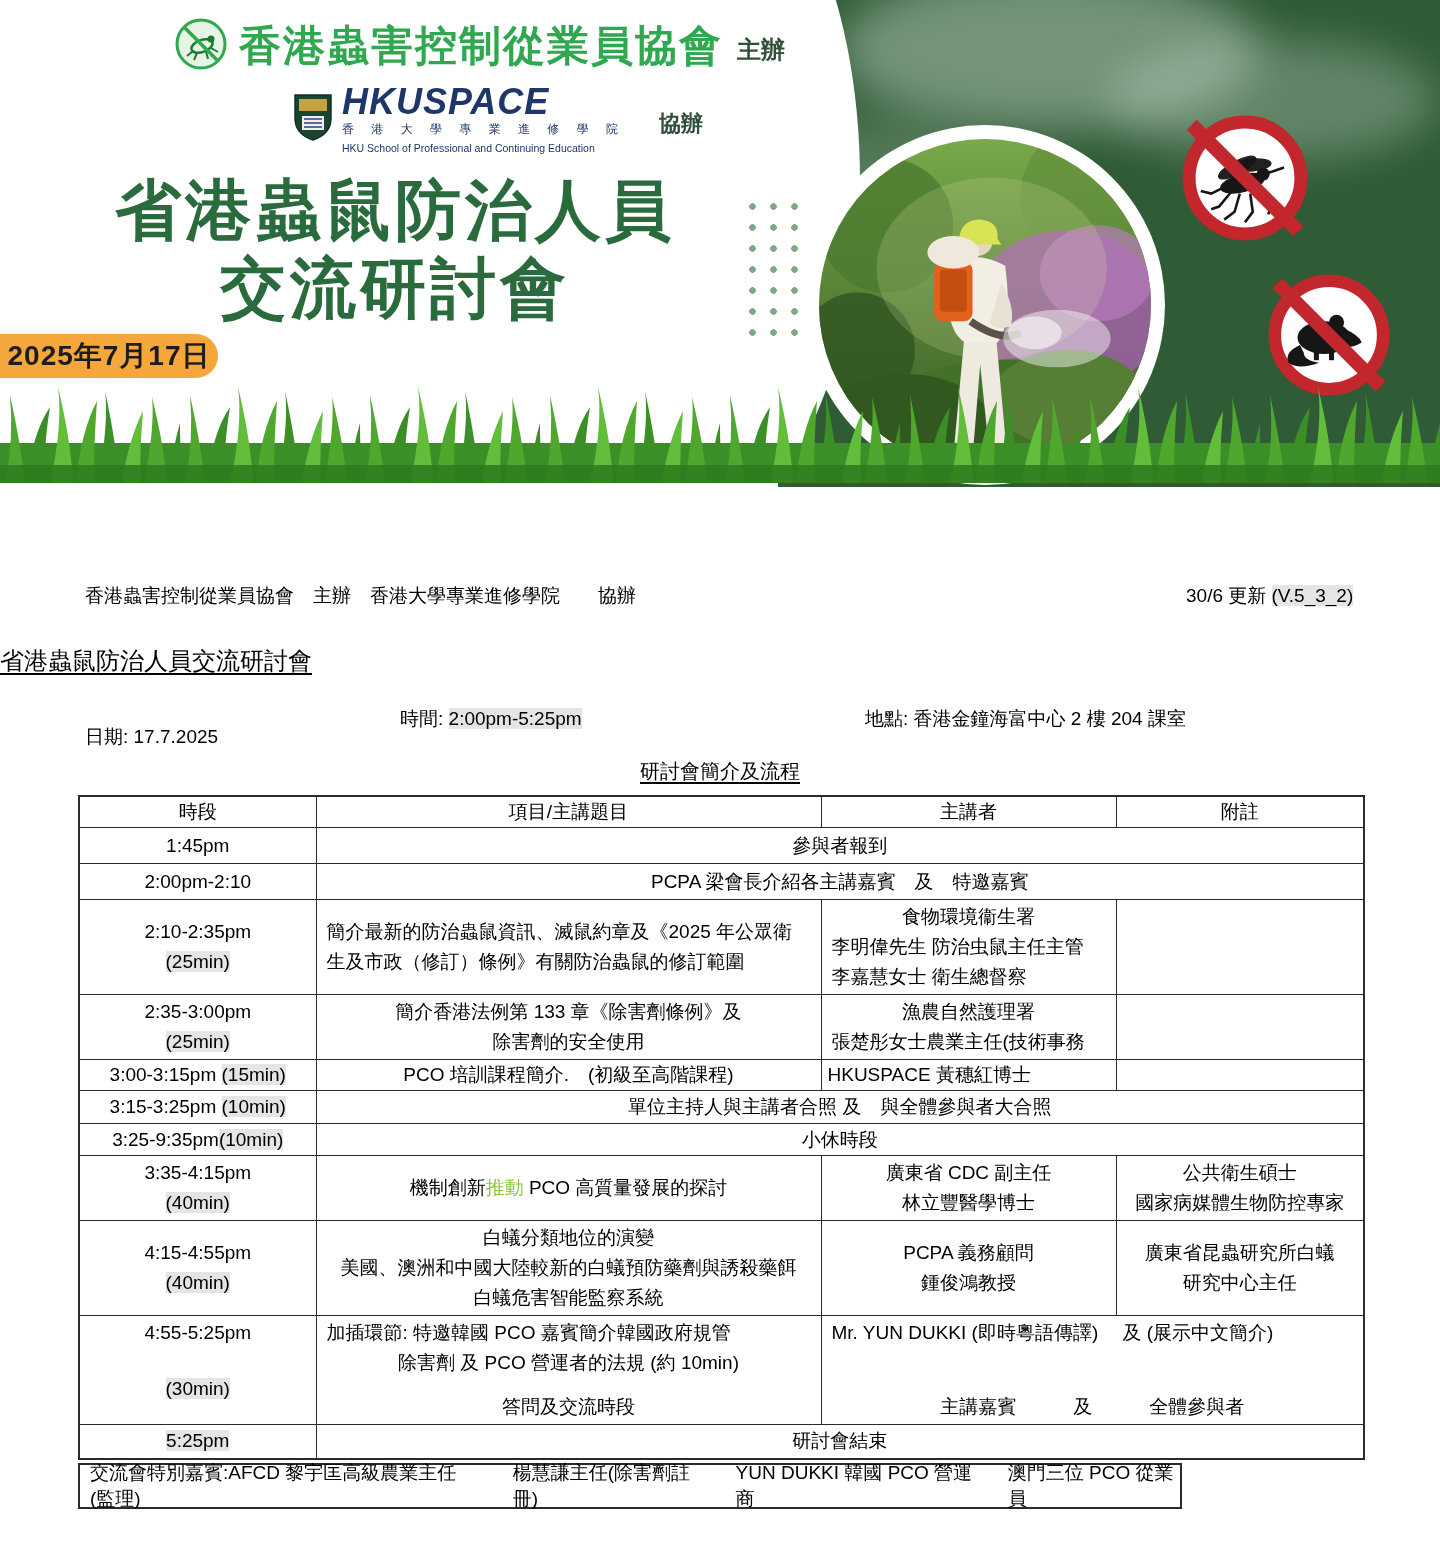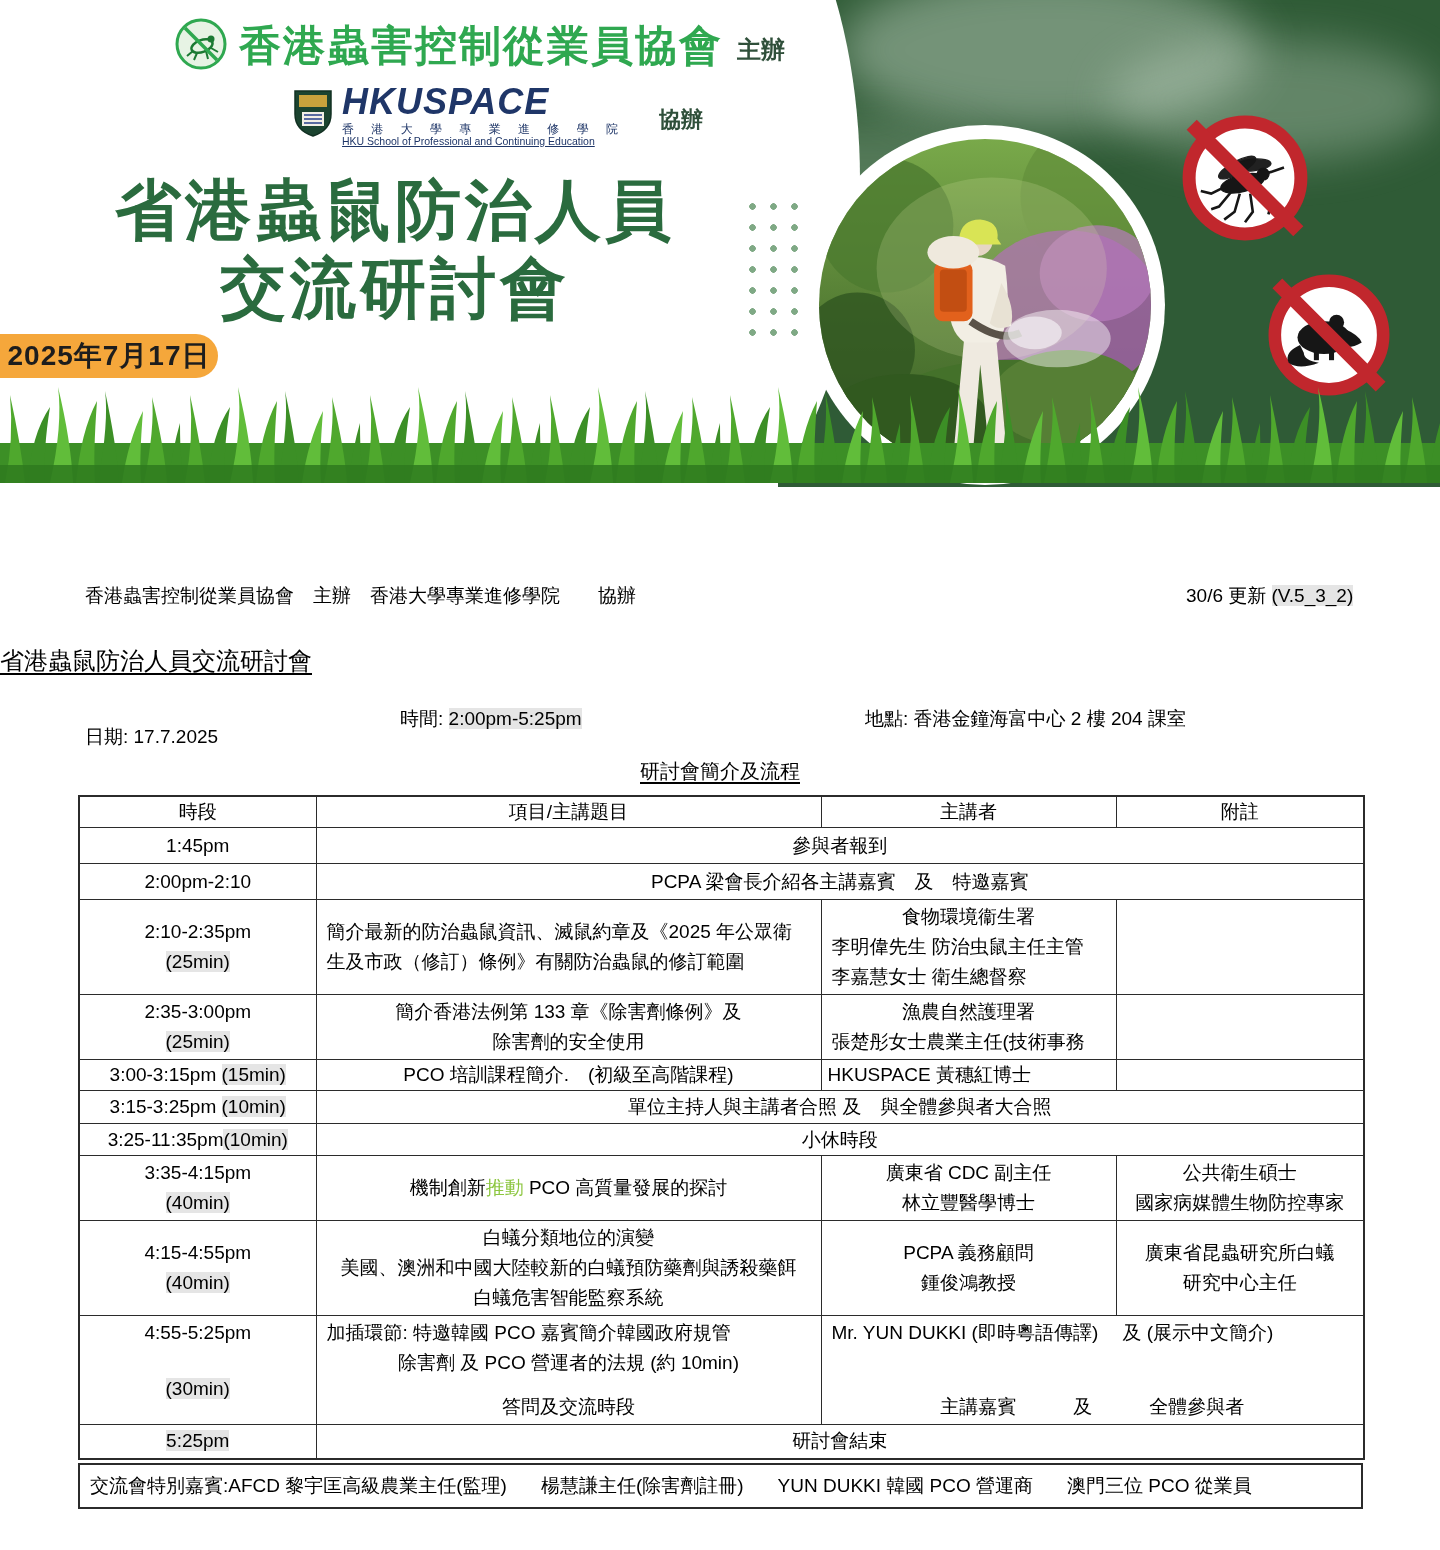--- a/index.html
+++ b/index.html
@@ -26,21 +26,21 @@
   .date-badge{position:absolute;left:0;top:334px;width:218px;height:44px;background:#f5a73b;
     border-radius:0 28px 28px 0;z-index:7;display:flex;align-items:center;justify-content:center;
     font-size:28px;font-weight:700;color:#1d1d1d;letter-spacing:1px;}
   .logo-row{position:absolute;left:175px;top:18px;display:flex;align-items:center;z-index:7;}
   .assoc-name{font-size:42px;font-weight:800;color:#2fa850;letter-spacing:2px;margin-left:12px;}
   .host-label{font-size:24px;font-weight:700;color:#2f4f3a;margin-left:14px;margin-top:8px;}
   .hku-row{position:absolute;left:292px;top:84px;display:flex;align-items:center;z-index:7;}
   .hku-text{margin-left:8px;line-height:1;}
   .hku-wordmark{font-size:36px;font-weight:900;font-style:italic;color:#1f3668;letter-spacing:1px;}
   .hku-cn{font-size:12px;color:#1f3668;letter-spacing:7px;margin-top:3px;}
-  .hku-en{font-size:10.5px;color:#1f3668;margin-top:1px;text-decoration:underline;}
+  .hku-en{font-size:10.5px;color:#1f3668;margin-top:8px;}
   .cohost-label{font-size:22px;font-weight:700;color:#2f4f3a;margin-left:34px;margin-top:10px;}
   .main-title{position:absolute;left:40px;top:172px;width:710px;text-align:center;z-index:7;
     font-size:66px;line-height:1.18;font-weight:800;color:#2a6b3e;letter-spacing:4px;}
   
   .doc{position:absolute;left:0;top:500px;width:1440px;height:1050px;background:#fff;font-size:19px;}
   .org-line{position:absolute;left:85px;top:83px;}
   .version-line{position:absolute;left:1186px;top:83px;}
   .hl{background:#e5e5e5;}
   .doc-title{position:absolute;left:0;top:145px;width:1168px;font-size:24px;}
   .u{text-decoration:underline;text-underline-offset:4px;}
@@ -58,21 +58,21 @@
   tr.r3{height:91px;}  tr.r4{height:60px;}  tr.r5{height:30px;}
   tr.r6{height:33px;}  tr.r7{height:32px;}  tr.r8{height:60px;}
   tr.r9{height:90px;}  tr.r10{height:109px;} tr.r11{height:34px;}
   .line{line-height:30px;}
   .green-word{color:#8cc63f;}
   .cell-bottom{vertical-align:bottom;}
   .flexcol{display:flex;flex-direction:column;height:100%;}
   .mt-auto{margin-top:auto;}
   td.v-split{height:101px;margin-left:24px;}
   .r10-time-gap{margin-top:26px;}
-  .guest-box{position:absolute;left:78px;top:963px;width:1285px;height:46px;border:2px solid #2b2b2b;
+  .guest-box{position:absolute;left:78px;top:963px;width:1104px;height:46px;border:2px solid #2b2b2b;
     display:flex;align-items:center;padding-left:10px;gap:34px;box-sizing:border-box;font-size:19px;}
 </style>
 </head>
 <body>
 
 <div class="banner">
   <div class="green-panel">
     <div class="cloud c1"></div>
     <div class="cloud c2"></div>
     <div class="cloud c3"></div>
@@ -309,21 +309,21 @@
 
     <tr class="r6">
       <td class="tc">
         <span>3:15-3:25pm </span><span class="hl">(10min)</span>
       </td>
       <td class="tc" colspan="3">單位主持人與主講者合照 及　與全體參與者大合照</td>
     </tr>
 
     <tr class="r7">
       <td class="tc">
-        <span>3:25-11:35pm</span><span class="hl">(10min)</span>
+        <span>3:25-9:35pm</span><span class="hl">(10min)</span>
       </td>
       <td class="tc" colspan="3">小休時段</td>
     </tr>
 
     <tr class="r8">
       <td class="tc">
         <div class="line">3:35-4:15pm</div>
         <div class="line"><span class="hl">(40min)</span></div>
       </td>
       <td class="tc cell-bottom">

